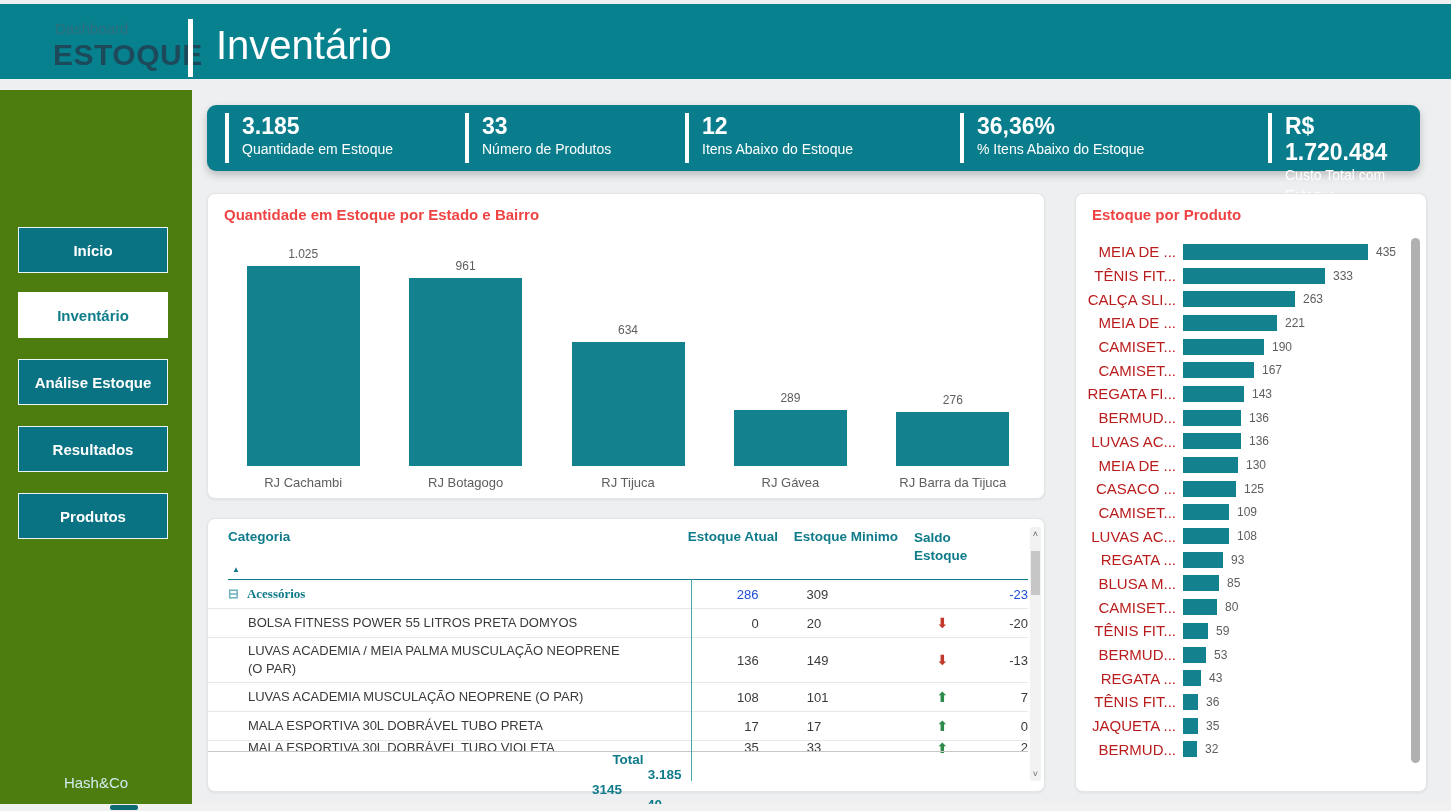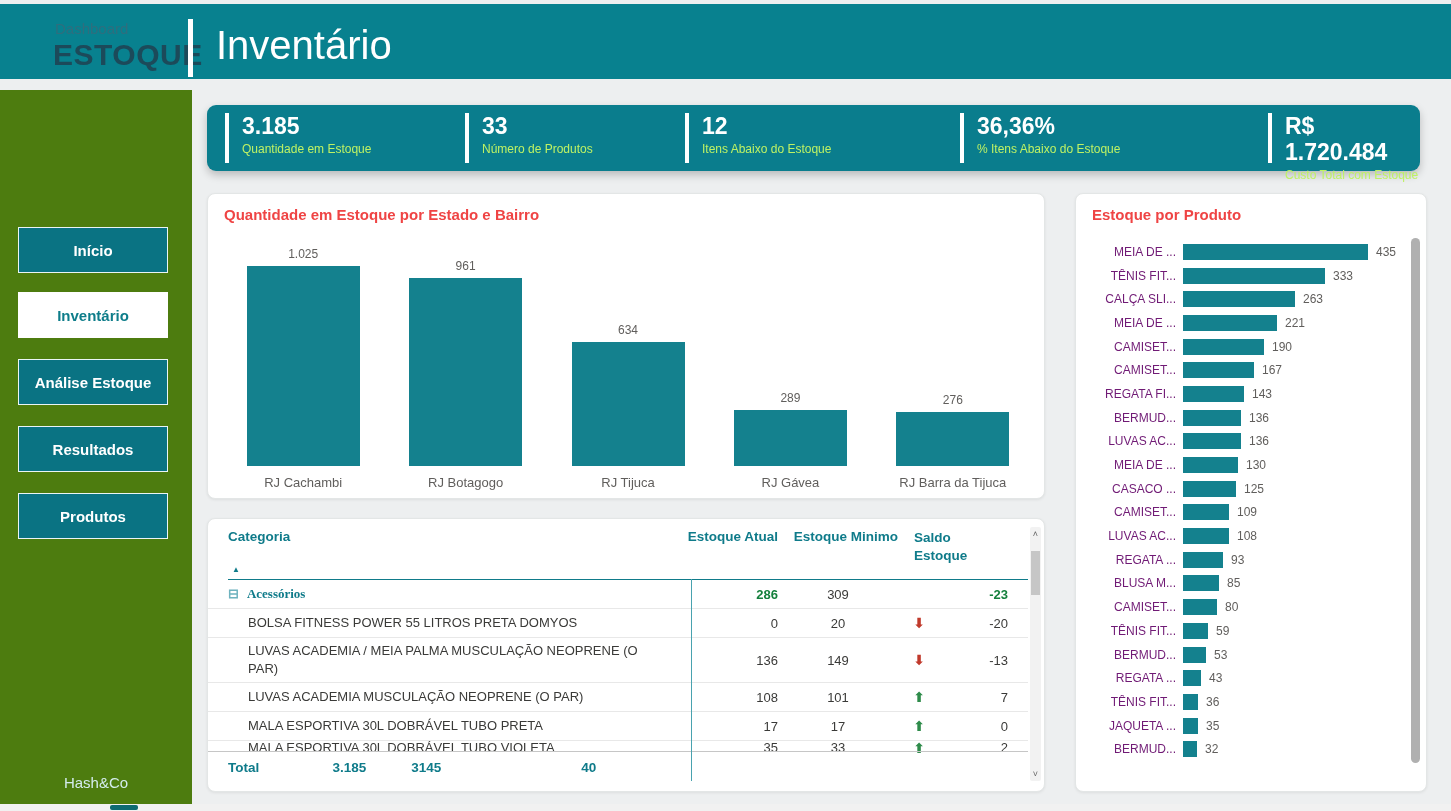--- a/index.html
+++ b/index.html
@@ -23,21 +23,21 @@
   .side-footer{position:absolute;left:0;bottom:20px;width:100%;text-align:center;color:#D4ECEE;font-size:15px;}
   
   .main{position:absolute;left:192px;top:90px;width:1259px;height:714px;background:#EDEFF0;}
   .card{position:absolute;background:#FFFFFF;border:1px solid #E3E6E6;border-radius:8px;box-shadow:0 1px 3px rgba(0,0,0,.07);}
   .card-title{position:absolute;left:16px;top:12px;font-size:15px;font-weight:bold;color:#ef4444;}
   
   .kpi-banner{position:absolute;left:15px;top:15px;width:1213px;height:66px;background:#0A7D8D;border-radius:9px;
     box-shadow:0 4px 8px rgba(0,0,0,.22);display:flex;align-items:center;}
   .kpi-item{border-left:4px solid #FFFFFF;padding-left:13px;height:50px;position:absolute;top:8px;}
   .kpi-value{color:#FFFFFF;font-size:23px;font-weight:bold;line-height:26px;}
-  .kpi-label{color:#bef264;font-size:12px;line-height:20px;}
+  .kpi-label{color:#ffffff;font-size:14px;line-height:20px;}
   
   .chart-card{left:15px;top:103px;width:836px;height:304px;}
   .bars-row{position:absolute;left:14px;right:10px;top:44px;bottom:32px;display:flex;}
   .bar-col{flex:1;display:flex;flex-direction:column;align-items:center;justify-content:flex-end;}
   .bar-val{font-size:12px;color:#605E5C;margin-bottom:5px;}
   .vbar{width:113px;background:#14818E;}
   .cats-row{position:absolute;left:14px;right:10px;bottom:8px;display:flex;}
   .bar-cat{flex:1;text-align:center;font-size:13px;color:#605E5C;}
   
   .table-card{left:15px;top:428px;width:836px;height:272px;}
@@ -45,43 +45,43 @@
   .th-name{width:443px;}
   .th-atual{width:107px;text-align:right;}
   .th-minimo{width:120px;text-align:right;}
   .th-saldo{width:90px;margin-left:16px;text-align:left;line-height:1.35;}
   .sort-arrow{position:absolute;left:24px;top:46px;font-size:8px;color:#0F7B8A;}
   .head-rule{position:absolute;left:20px;right:16px;top:60px;height:1px;background:#0F7B8A;}
   .trows{position:absolute;left:0;right:16px;top:61px;}
   .trow{display:flex;align-items:center;padding-left:20px;border-bottom:1px solid #E8E8E8;font-size:13px;color:#3A3A38;}
   .trow .c-name{width:443px;padding-left:20px;padding-right:20px;box-sizing:border-box;line-height:1.35;}
   .trow.group .c-name{padding-left:0;font-weight:bold;color:#0F7B8A;font-family:Liberation Serif, serif;}
-  .trow.group .c-num,.trow.group .c-saldo{font-weight:bold;color:#15803d;}
+  .trow.group .c-num,.trow.group .c-saldo{font-weight:normal;color:#1d4ed8;}
   .c-num{width:107px;text-align:right;}
-  .c-min{width:120px;text-align:center;}
+  .c-min{width:120px;text-align:left;margin-left:48px;}
   .c-arr{width:42px;text-align:center;font-size:14px;font-weight:bold;}
   .c-arr.up{color:#2E8B4A;}
   .c-arr.down{color:#C0392B;}
   .c-saldo{width:68px;text-align:right;}
   .gicon{color:#6FB3BF;font-size:13px;margin-right:8px;}
   .trow.clipped{height:13px;overflow:hidden;border-bottom:none;}
   .trow.clipped .inrow{line-height:26px;}
   .total-row{position:absolute;left:0;right:16px;bottom:8px;height:31px;display:flex;align-items:center;
-    padding-left:20px;border-top:1px solid #C6C6C6;font-size:13.5px;font-weight:bold;color:#0F7B8A;}
+    padding-left:20px;border-top:1px solid #C6C6C6;font-size:13.5px;font-weight:bold;color:#0F7B8A;flex-direction:column;}
   .vline{position:absolute;left:483px;top:60px;bottom:10px;width:1px;background:#49A2AF;}
   .tbl-scroll{position:absolute;right:3px;top:8px;bottom:10px;width:11px;background:#F2F2F2;border-radius:2px;}
   .tbl-scroll .up,.tbl-scroll .dn{position:absolute;left:0;width:11px;text-align:center;font-size:9px;color:#666;}
   .tbl-scroll .up{top:2px;}
   .tbl-scroll .dn{bottom:2px;}
   .tbl-thumb{position:absolute;left:1px;top:24px;width:9px;height:44px;background:#C6C6C6;}
   
   .prod-card{left:883px;top:103px;width:350px;height:597px;}
   .prod-rows{position:absolute;left:8px;right:18px;top:46px;bottom:30px;}
   .prod-row{height:23.7px;display:flex;align-items:center;}
-  .prod-label{width:92px;text-align:right;font-size:12px;color:#701a75;white-space:nowrap;overflow:hidden;}
+  .prod-label{width:92px;text-align:right;font-size:15px;color:#b91c1c;white-space:nowrap;overflow:hidden;}
   .prod-bar{height:16px;background:#14818E;margin-left:7px;}
   .prod-val{font-size:12px;color:#605E5C;margin-left:8px;}
   .prod-scroll{position:absolute;right:6px;top:44px;bottom:28px;width:9px;background:#B0B0B0;border-radius:5px;}
   
   .hscroll{position:absolute;left:0;bottom:0;width:1451px;height:7px;background:#F1F1F1;}
   .hscroll .thumb{position:absolute;left:110px;top:1px;width:28px;height:5px;background:#0E6B72;border-radius:2px;}
 </style>
 </head>
 <body>
 

